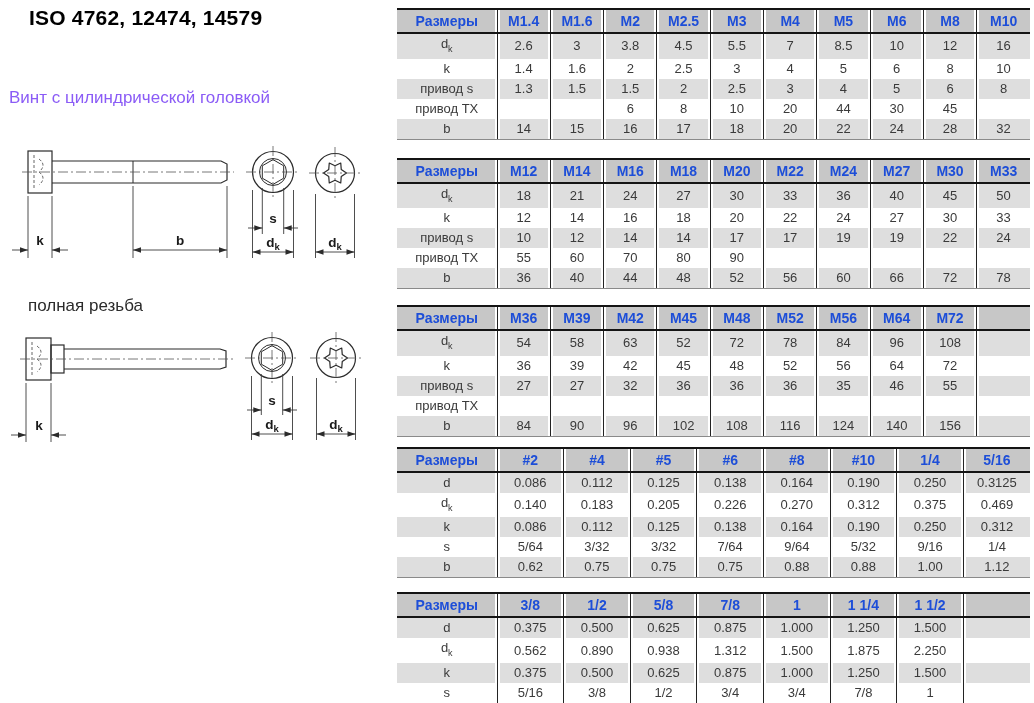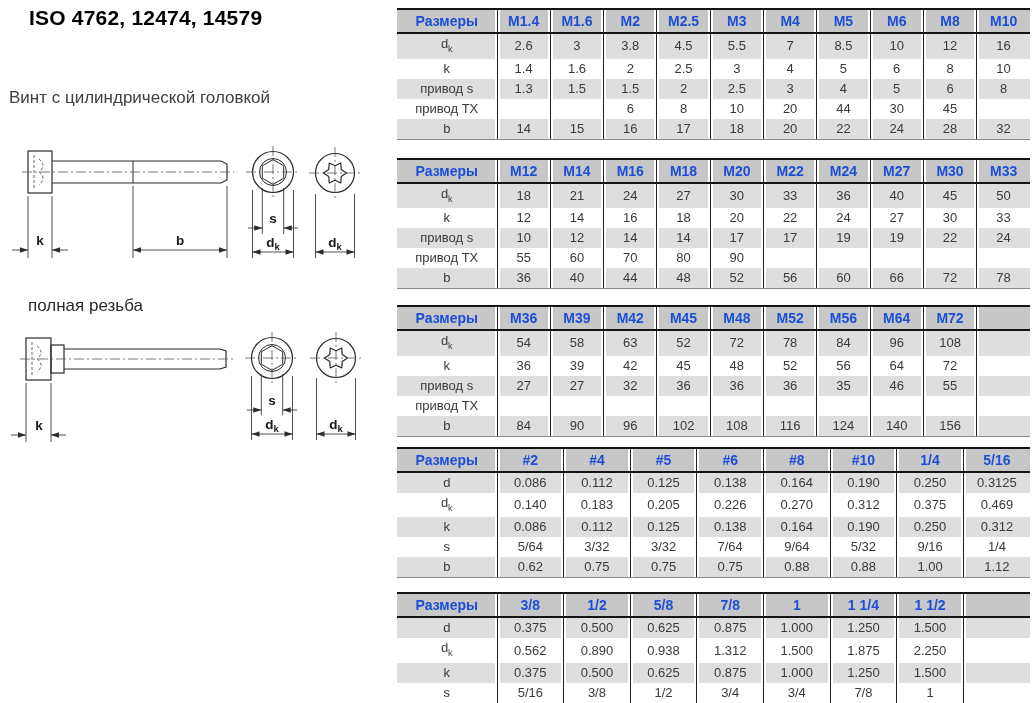--- a/index.html
+++ b/index.html
@@ -4,21 +4,21 @@
 <style>
   html,body{margin:0;padding:0;}
   body{
     width:1034px;height:703px;position:relative;background:#fff;
     font-family:"Liberation Sans",sans-serif;color:#1a1a1a;overflow:hidden;
   }
   
   .left-col{position:absolute;left:0;top:0;width:393px;height:703px;}
   .title-block{position:absolute;left:9px;top:4px;}
   .title-line{font-size:21px;font-weight:bold;line-height:28px;color:#000;letter-spacing:.2px;margin-left:20px;}
-  .subtitle{position:absolute;left:9px;top:88px;font-size:17px;color:#404040;}
+  .subtitle{position:absolute;left:9px;top:88px;font-size:17px;color:#8b5cf6;}
   .full-thread{position:absolute;left:28px;top:296px;font-size:17px;color:#2b2b2b;text-align:center;}
   svg{position:absolute;left:10px;}
   .d1{top:138px;}
   .d2{top:318px;}
   .ol{stroke:#2b2b2b;stroke-width:1.2;fill:none;}
   .thin{stroke:#2b2b2b;stroke-width:1;fill:none;}
   .cl{stroke:#555;stroke-width:.8;fill:none;stroke-dasharray:10 3 2 3;}
   .hid{stroke:#555;stroke-width:.9;fill:none;stroke-dasharray:3 2;}
   .ext{stroke:#3a3a3a;stroke-width:.9;fill:none;}
   .arr{fill:#2b2b2b;stroke:none;}

